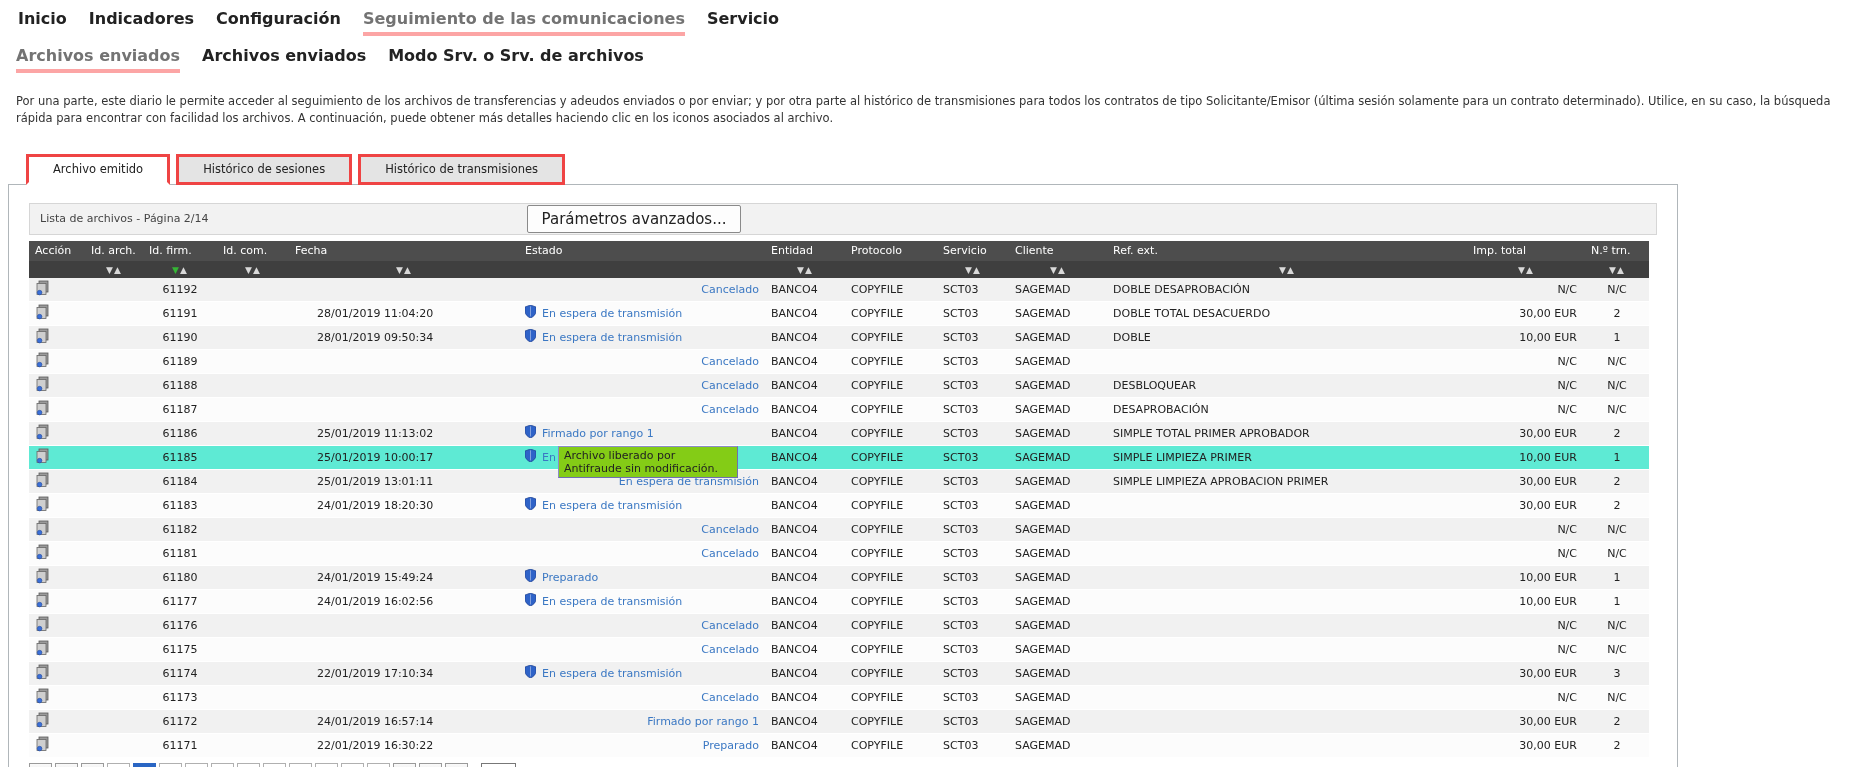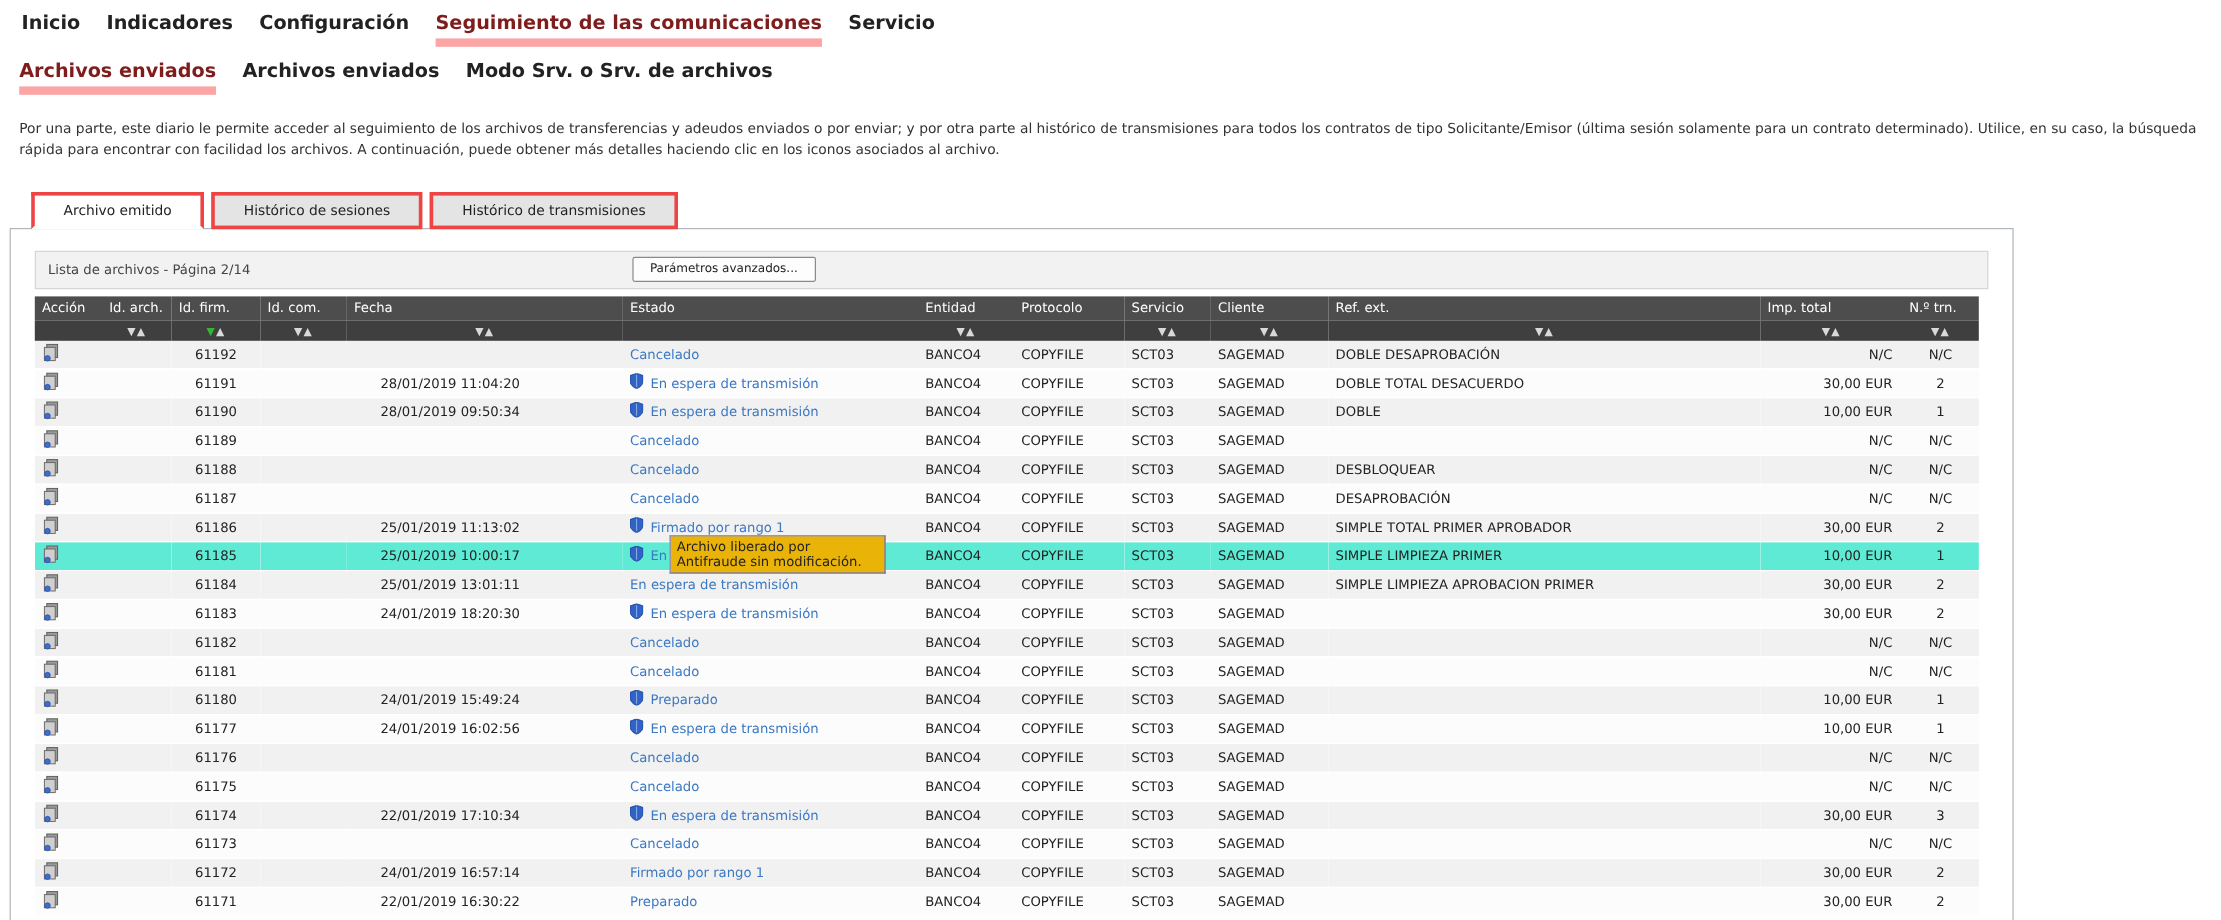--- a/index.html
+++ b/index.html
@@ -3,77 +3,77 @@
 <meta charset="utf-8">
 <style>
   html,body{margin:0;padding:0;background:#fff;}
   body{font-family:"DejaVu Sans","Liberation Sans",sans-serif;font-size:11px;color:#222;}
   .page{position:relative;width:1851px;height:767px;overflow:hidden;background:#fff;}
 
   
   .topnav{padding:9px 0 0 18px;}
   .nav-item{display:inline-block;margin-right:22px;font-size:16px;font-weight:bold;color:#222;
             padding-bottom:4px;cursor:pointer;}
-  .nav-item.active{color:#7f1d1d;border-bottom:7px solid #fca5a5;}
+  .nav-item.active{color:#737373;border-bottom:4px solid #fca5a5;}
   .subnav{padding:10px 0 0 16px;}
 
   
   .description{margin:20px 16px 0 16px;line-height:1.5;color:#333;font-size:11.5px;}
 
   
   .tabstrip{display:flex;gap:6px;margin:26px 0 0 26px;position:relative;z-index:2;}
   .tab{height:25px;line-height:24px;padding:0 24px;background:#e4e4e4;border:3px solid #ef4444;
        font-size:11.5px;color:#222;cursor:pointer;}
   .tab.active{background:#fff;border-bottom-color:#fff;position:relative;z-index:3;}
 
   
   .panel{margin-left:8px;width:1628px;border:1px solid #b0b6ba;background:#fff;
          margin-top:-1px;padding:18px 20px 10px 20px;height:572px;position:relative;z-index:1;}
 
   
   .toolbar{display:flex;align-items:center;height:30px;background:#f2f2f2;border:1px solid #d6d6d6;
            padding:0 10px;color:#444;margin-bottom:6px;}
   .toolbar-label{color:#444;}
   .adv-btn{margin-left:318px;background:#fdfdfd;border:1px solid #8a8a8a;border-radius:2px;
-           padding:4px 14px;font-size:10px;color:#222;cursor:pointer;font-family:inherit;}
+           padding:4px 14px;font-size:15px;color:#222;cursor:pointer;font-family:inherit;}
 
   
   table.files{border-collapse:collapse;table-layout:fixed;width:1620px;}
   thead th{font-weight:normal;text-align:left;color:#fff;font-size:11px;padding:0 0 0 6px;}
   tr.head-labels th{background:#4d4d4d;height:20px;}
   tr.head-sort th{background:#3f3f3f;height:17px;text-align:center;padding:0;}
   .sort-arrows{font-size:9px;letter-spacing:1px;color:#d9d9d9;cursor:pointer;}
   .sort-arrows .desc.sorted{color:#35b535;}
   tbody td{height:23px;padding:0 6px;border-bottom:1px solid #fff;white-space:nowrap;overflow:hidden;}
   tbody tr:nth-child(odd) td{background:#f1f1f1;}
   tbody tr:nth-child(even) td{background:#fcfcfc;}
   tbody tr.highlight td{background:#5eead4;}
   td.c-id_firm{text-align:center;}
   td.c-fecha{padding-left:28px;}
   td.c-imp_total{text-align:right;padding-right:8px;}
   td.c-n_trn{text-align:center;}
   .estado-cell{display:flex;align-items:center;gap:6px;color:#3b78c3;cursor:pointer;}
-  .estado-cell.noshield{padding-left:0;}
+  .estado-cell.noshield{padding-left:0;justify-content:flex-end;}
   .action-icon{display:inline-block;width:16px;height:16px;cursor:pointer;}
 
   
   .pager{display:flex;align-items:center;gap:3px;margin-top:5px;}
   .pg-btn{min-width:17px;height:18px;line-height:17px;text-align:center;border:1px solid #9a9a9a;
           background:linear-gradient(#fafafa,#dcdcdc);color:#555;font-weight:bold;font-size:10px;
           padding:0 2px;cursor:pointer;}
   .pg-num{min-width:15px;height:18px;line-height:17px;text-align:center;border:1px solid #b0b0b0;
           background:#fff;color:#2e6fc0;font-size:11px;padding:0 3px;cursor:pointer;}
   .pg-num.current{background:#2a66c4;border-color:#2a66c4;color:#fff;font-weight:bold;}
   .page-size{display:inline-flex;align-items:center;gap:4px;border:1px solid #777;background:#fff;
              padding:1px 4px;margin-left:10px;height:16px;cursor:pointer;}
   .page-size .caret{font-size:9px;color:#222;}
   .pager-label{margin-left:8px;color:#333;}
 
   
-  .tooltip{position:absolute;left:558px;top:446px;width:168px;background:#eab308;
+  .tooltip{position:absolute;left:558px;top:446px;width:168px;background:#84cc16;
            border:1px solid #8c8cc8;border-right-color:#6f6fb0;border-bottom-color:#6f6fb0;
            padding:2px 5px;line-height:1.2;color:#222;z-index:20;}
 </style>
 </head>
 <body>
 
 <div class="page">
 
   <nav class="topnav" id="topnav"><span class="nav-item">Inicio</span><span class="nav-item">Indicadores</span><span class="nav-item">Configuración</span><span class="nav-item active">Seguimiento de las comunicaciones</span><span class="nav-item">Servicio</span></nav>
   <nav class="topnav subnav" id="subnav"><span class="nav-item active">Archivos enviados</span><span class="nav-item">Archivos enviados</span><span class="nav-item">Modo Srv. o Srv. de archivos</span></nav>

